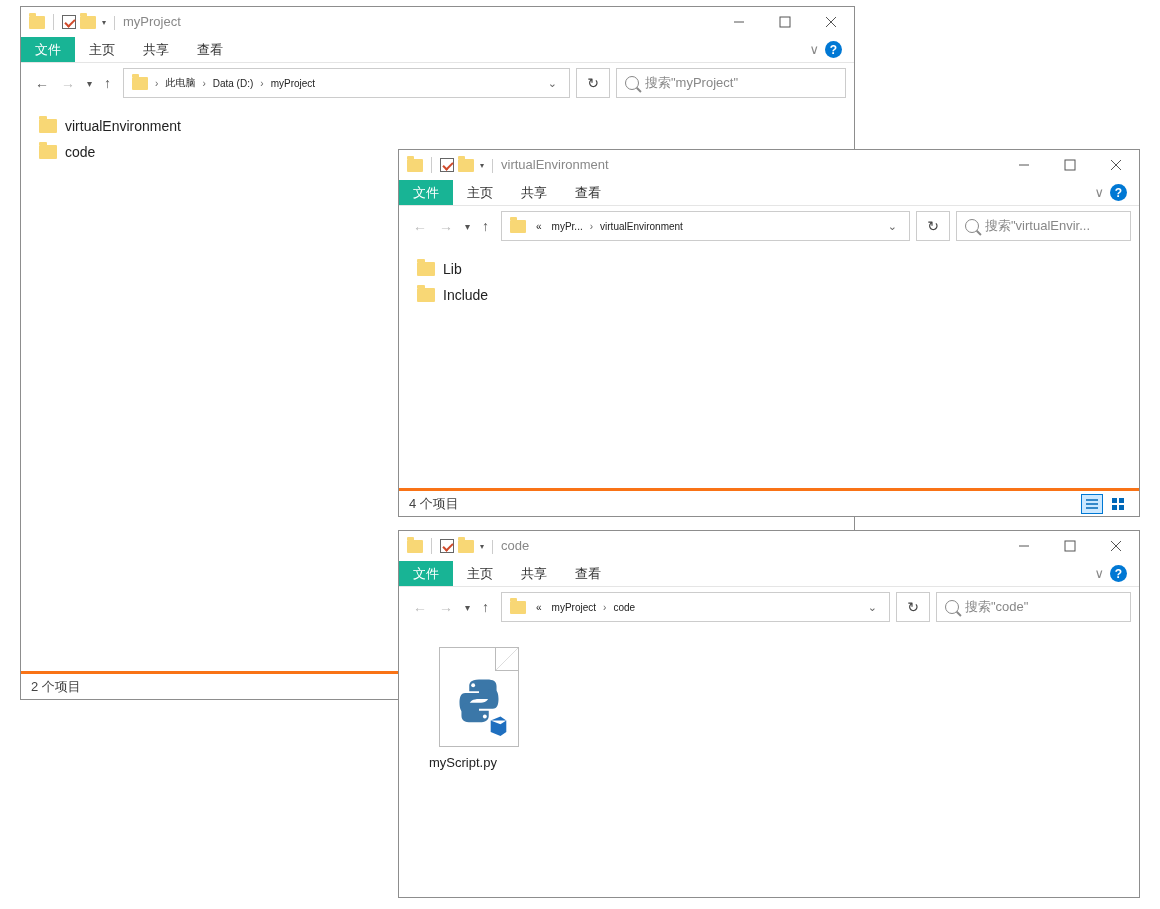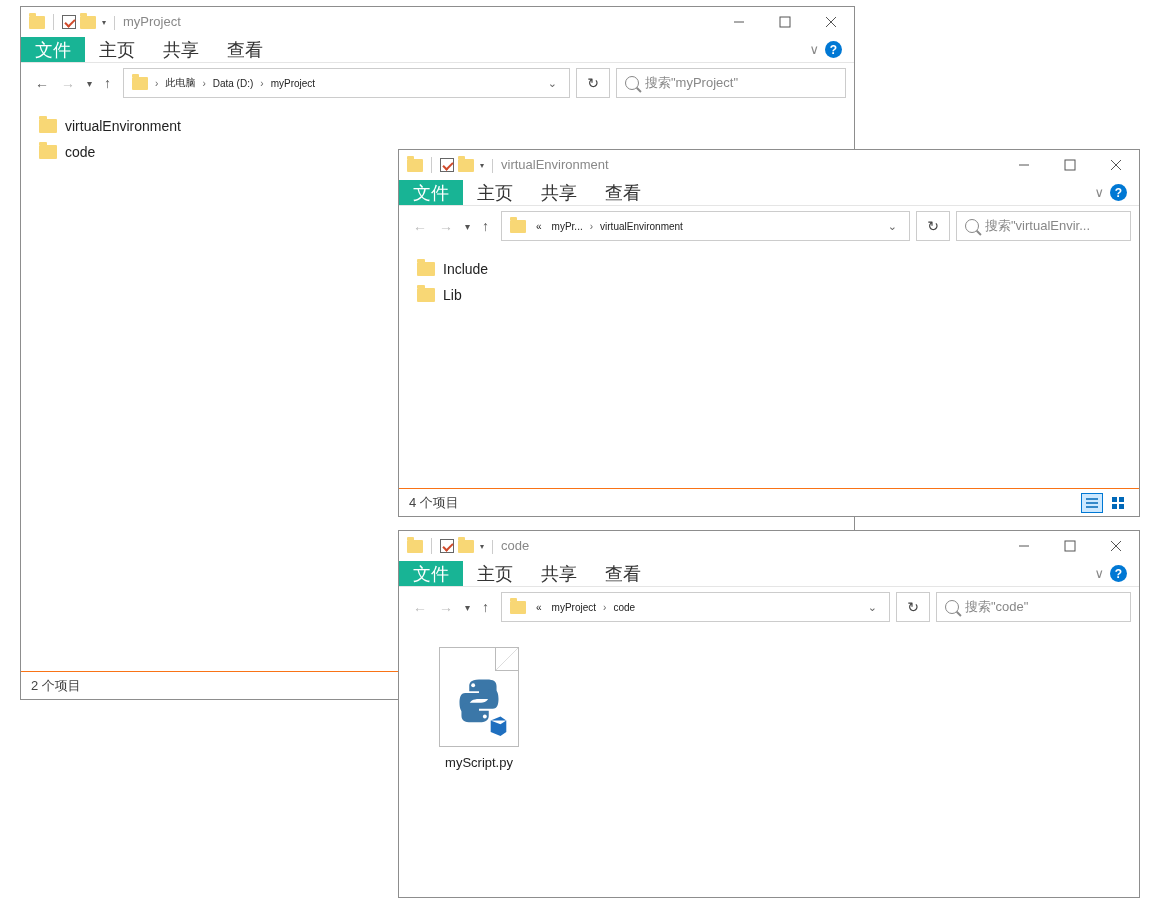--- a/index.html
+++ b/index.html
@@ -23,21 +23,21 @@
     content:""; position:absolute; left:2px; top:3px; width:8px; height:4px; border-left:2px solid #d04a2b; border-bottom:2px solid #d04a2b; transform: rotate(-45deg);
   }
   .title-dd-caret { font-size: 8px; color: #555; margin-left: 2px; }
   .title-text { color: #888; font-size: 13px; margin-left: 8px; }
   .title-sep-bar-before { display: inline-block; width: 1px; height: 14px; background: #ccc; margin-right: 8px; vertical-align: middle;}
   .win-ctrls { margin-left: auto; display: flex; height: 100%; }
   .win-ctrl { width: 46px; display: flex; align-items: center; justify-content: center; color: #555; font-size: 14px; }
   .win-ctrl svg { width: 12px; height: 12px; stroke: #555; stroke-width: 1; fill: none; }
   
   .menubar { height: 26px; display: flex; align-items: stretch; background: #fff; border-bottom: 1px solid #e5e5e5; padding-right: 6px;}
-  .menu-item { display: flex; align-items: center; padding: 0 14px; font-size: 18px; color: #333; }
+  .menu-item { display: flex; align-items: center; padding: 0 14px; font-size: 13px; color: #333; }
   .menu-file { background: #10a37f; color: #fff; background: #1aaf8a; }
   .menu-file { background: #16a085; }
   .menu-file { background: #1abc9c; }
   .menu-file { background: #19b394; }
   .menu-file { background: #17a589; color:#fff; }
   .menu-file { background:#1abc9c;}
   .menu-file { background:#16b998; color:#fff;}
   
   .menu-file { background:#18b495; color:#fff;}
   .menu-file { background: #18b495; }
@@ -66,27 +66,27 @@
     width: 18px; height: 14px; background:#f8d775; border-radius:1px; position:relative; flex-shrink:0;
   }
   .folder-icon::before { content:""; position:absolute; top:-3px; left:0; width:8px; height:3px; background:#f8d775; border-radius:1px 1px 0 0;}
   .cfg-icon {
     width:18px; height:18px; border:1px solid #aaa; background:#fff; border-radius:2px; position:relative; flex-shrink:0;
   }
   .cfg-icon::after{
     content:""; position:absolute; left:3px; top:3px; width:10px; height:10px; border:1.5px solid #888; border-radius:50%;
   }
   
-  .statusbar { height:28px; border-top:1px solid #f97316; display:flex; align-items:center; padding: 0 10px; font-size:13px; color:#444;}
+  .statusbar { height:28px; border-top:3px solid #f97316; display:flex; align-items:center; padding: 0 10px; font-size:13px; color:#444;}
   .status-right { margin-left:auto; display:flex; gap:4px;}
   .view-btn { width:22px; height:20px; border:1px solid transparent; display:flex; align-items:center; justify-content:center;}
   .view-btn.active { border:1px solid #0078d4; background:#cce8ff;}
   .view-btn svg { width:14px; height:14px; }
   
-  .bigfile { width: 100px; text-align:center; }
+  .bigfile { width: 100px; text-align:left; }
   .file-page {
     width: 80px; height: 100px; margin: 0 auto; background:#fff; border:1px solid #bbb; position:relative;
   }
   .file-page::before {
     content:""; position:absolute; top:0; right:0; width:22px; height:22px; background:linear-gradient(135deg, transparent 49%, #ddd 50%, #fff 51%);
     border-left:1px solid #bbb; border-bottom:1px solid #bbb;
   }
   .bigfile .label { font-size:13px; color:#222; margin-top:8px;}
   
   .arrowline { position:absolute; overflow:visible; pointer-events:none;}
@@ -252,25 +252,25 @@
     </div>
     <div class="refresh-btn">↻</div>
     <div class="searchbox" style="width:175px;">
       <span class="search-icon-sm"></span>
       <span>搜索"virtualEnvir...</span>
     </div>
   </div>
   <div class="content">
     <div class="file-row">
         <span class="folder-icon"></span>
-        <span>Include</span>
+        <span>Lib</span>
       </div>
     <div class="file-row">
         <span class="folder-icon"></span>
-        <span>Lib</span>
+        <span>Include</span>
       </div>
   </div>
   <div class="statusbar">
     <span>4 个项目</span>
     <div class="status-right">
       <div class="view-btn active">
           <svg viewBox="0 0 14 14">
             <path d="M1 3h12M1 7h12M1 11h12" stroke="#0068b8" stroke-width="1.5"></path>
           </svg>
         </div>

